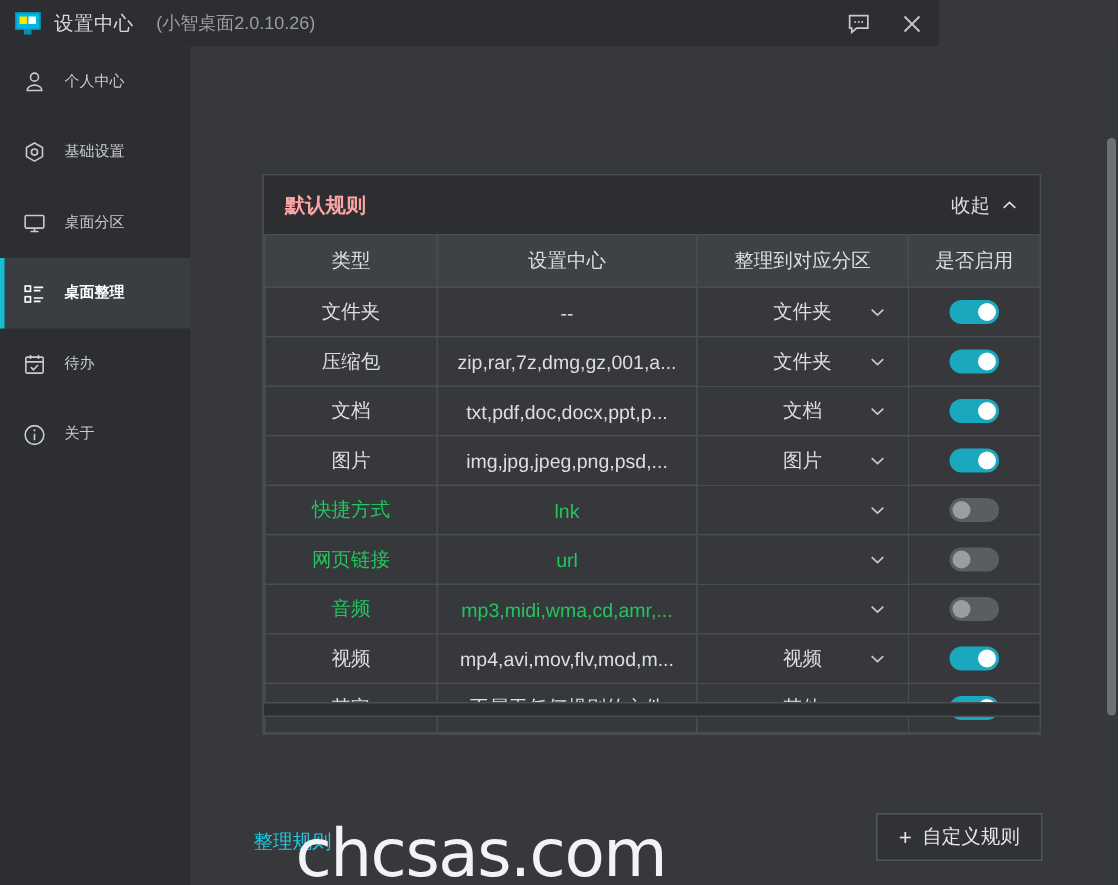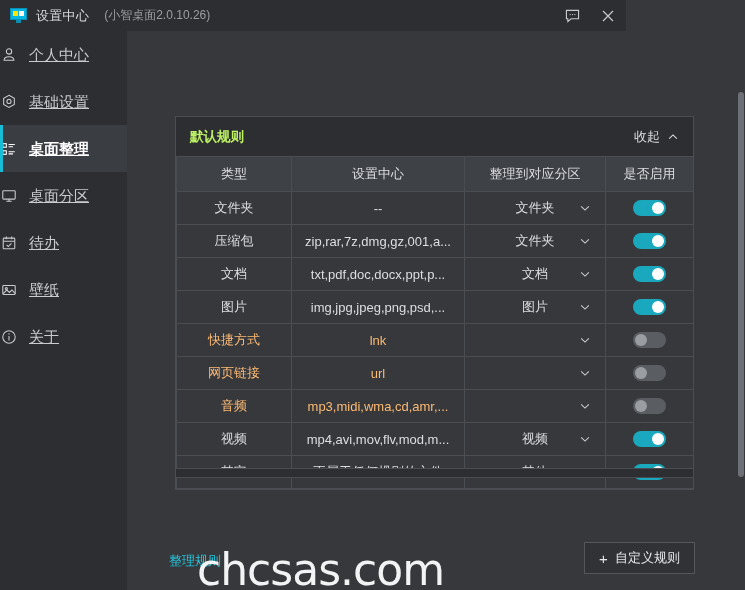--- a/index.html
+++ b/index.html
@@ -37,21 +37,21 @@
     color: #c8cacd;
   }
 
   
   .sidebar {
     position: absolute; left: 0; top: 31px; width: 127px; height: 559px;
     background: #2c2e31;
   }
   .nav-item {
     position: relative; height: 47px; display: flex; align-items: center;
-    color: #c9cbce; font-size: 15px; text-decoration: underline;
+    padding-left: 14px; color: #c9cbce; font-size: 10px;
   }
   .nav-item .ico {
     width: 18px; height: 18px; display: flex; align-items: center; justify-content: center;
     margin-right: 11px; color: #c9cbce;
   }
   .nav-item.active { background: #3a3d42; color: #ffffff; font-weight: bold; }
   .nav-item.active .ico { color: #ffffff; }
   .nav-item.active::before {
     content: ""; position: absolute; left: 0; top: 0; width: 3px; height: 47px;
     background: #16bdd4;
@@ -82,42 +82,42 @@
 
   
   .card {
     position: absolute; left: 48px; top: 85px; width: 519px;
     border: 1px solid #4a4d52;
   }
   .card-head {
     height: 39px; background: #2c2e31; display: flex; align-items: center;
     padding: 0 14px; justify-content: space-between;
   }
-  .card-title { font-size: 13.5px; color: #bef264; font-weight: bold; }
+  .card-title { font-size: 13.5px; color: #fca5a5; font-weight: bold; }
   .collapse { display: flex; align-items: center; gap: 7px; color: #dcdde0; font-size: 13px; }
   .chev-up { width: 12px; height: 12px; display: block; }
 
   table.rules { width: 100%; border-collapse: collapse; table-layout: fixed; }
   table.rules th, table.rules td {
     border: 1px solid #4a4d52; height: 33px; font-weight: normal;
     font-size: 13px; color: #dddee1; text-align: center; padding: 0;
   }
   table.rules th { background: #3e4146; height: 35px; }
   table.rules td { background: #36383c; }
   col.c1 { width: 115px; } col.c2 { width: 173px; }
   col.c3 { width: 141px; } col.c4 { width: 88px; }
 
   td.suffix { text-align: left; padding-left: 13px; font-size: 12.5px;
     white-space: nowrap; overflow: hidden; text-overflow: ellipsis; }
   td.part { position: relative; text-align: left; padding-left: 14px; }
   td.part .chev {
     position: absolute; right: 14px; top: 50%; transform: translateY(-50%);
     width: 12px; height: 12px;
   }
-  tr.disabled td, tr.disabled td.suffix, tr.disabled td.part { color: #fdba74; }
+  tr.disabled td, tr.disabled td.suffix, tr.disabled td.part { color: #22c55e; }
 
   .toggle {
     display: inline-block; width: 33px; height: 16px; border-radius: 8px;
     background: #19a8bd; position: relative; vertical-align: middle;
   }
   .toggle .knob {
     position: absolute; right: 2px; top: 2px; width: 12px; height: 12px;
     border-radius: 50%; background: #ffffff;
   }
   .toggle.off { background: #5a5d62; }
@@ -200,62 +200,52 @@
     <div class="nav-item">
       <span class="ico">
         <svg width="16" height="16" viewBox="0 0 18 18" fill="none" stroke="currentColor" stroke-width="1.2">
           <path d="M9 1.5l6 3.4v6.8L9 15.1 3 11.7V4.9z"></path>
             <circle cx="9" cy="8.3" r="2.3"></circle>
         </svg>
       </span>
       <span class="nav-label">基础设置</span>
     </div>
 
+    <div class="nav-item">
+      <span class="ico">
+        <svg width="16" height="16" viewBox="0 0 18 18" fill="none" stroke="currentColor" stroke-width="1.2">
+          <rect x="2" y="3" width="14" height="9.5" rx="1"></rect>
+            <path d="M9 12.5v2.5M6 15h6"></path>
+        </svg>
+      </span>
+      <span class="nav-label">桌面分区</span>
+    </div>
+
     <div class="nav-item active">
       <span class="ico">
         <svg width="16" height="16" viewBox="0 0 18 18" fill="none" stroke="currentColor" stroke-width="1.2">
           <rect x="2" y="3" width="4" height="4"></rect>
             <rect x="2" y="11" width="4" height="4"></rect>
           <path d="M8.5 4h7M8.5 6.5h5M8.5 12h7M8.5 14.5h5"></path>
         </svg>
       </span>
       <span class="nav-label">桌面整理</span>
     </div>
 
     <div class="nav-item">
       <span class="ico">
         <svg width="16" height="16" viewBox="0 0 18 18" fill="none" stroke="currentColor" stroke-width="1.2">
-          <rect x="2" y="3" width="14" height="9.5" rx="1"></rect>
-            <path d="M9 12.5v2.5M6 15h6"></path>
-        </svg>
-      </span>
-      <span class="nav-label">桌面分区</span>
-    </div>
-
-    <div class="nav-item">
-      <span class="ico">
-        <svg width="16" height="16" viewBox="0 0 18 18" fill="none" stroke="currentColor" stroke-width="1.2">
           <rect x="2.5" y="3.5" width="13" height="12" rx="1"></rect>
             <path d="M2.5 7h13M6 1.8v3M12 1.8v3M6.3 11l1.9 2 3.5-3.6"></path>
         </svg>
       </span>
       <span class="nav-label">待办</span>
     </div>
 
 
-    <div class="nav-item">
-      <span class="ico">
-        <svg width="16" height="16" viewBox="0 0 18 18" fill="none" stroke="currentColor" stroke-width="1.2">
-          <rect x="2" y="4" width="14" height="10" rx="1"></rect>
-            <circle cx="6" cy="7.5" r="1.2"></circle>
-          <path d="M2.5 13l4-4 3 2.7 2.8-2.7 3.7 4"></path>
-        </svg>
-      </span>
-      <span class="nav-label">壁纸</span>
-    </div>
 
 
     <div class="nav-item">
       <span class="ico">
         <svg width="16" height="16" viewBox="0 0 18 18" fill="none" stroke="currentColor" stroke-width="1.2">
           <circle cx="9" cy="9" r="7"></circle>
             <path d="M9 8v5"></path>
             <circle cx="9" cy="5.5" r=".8" fill="currentColor" stroke="none"></circle>
         </svg>
       </span>

